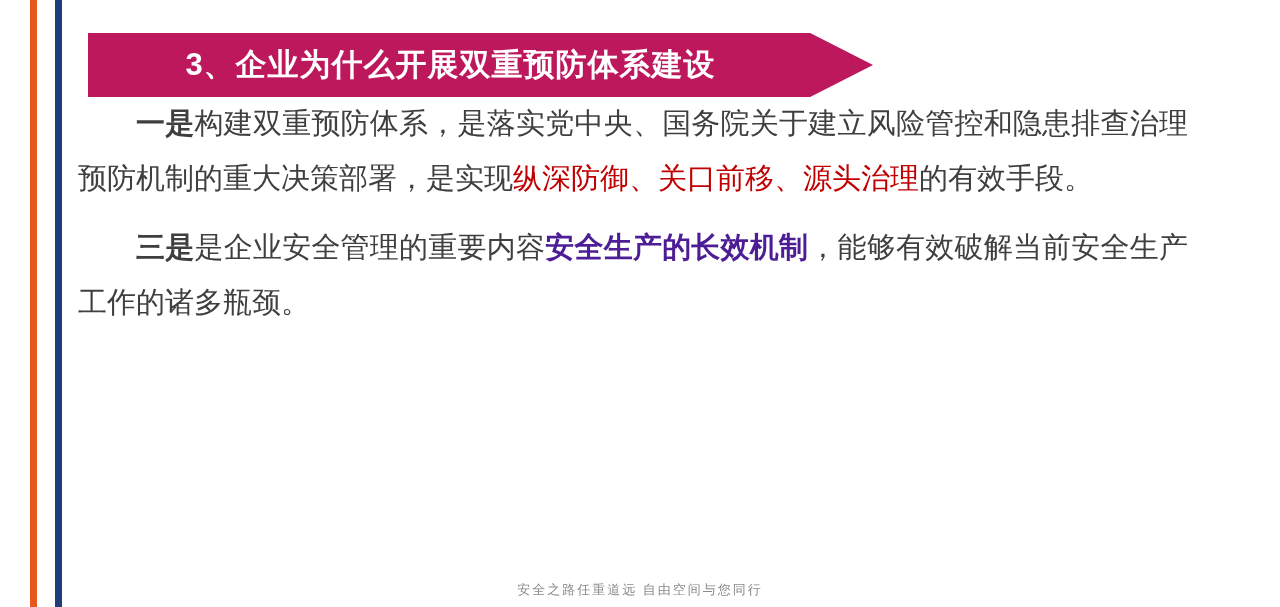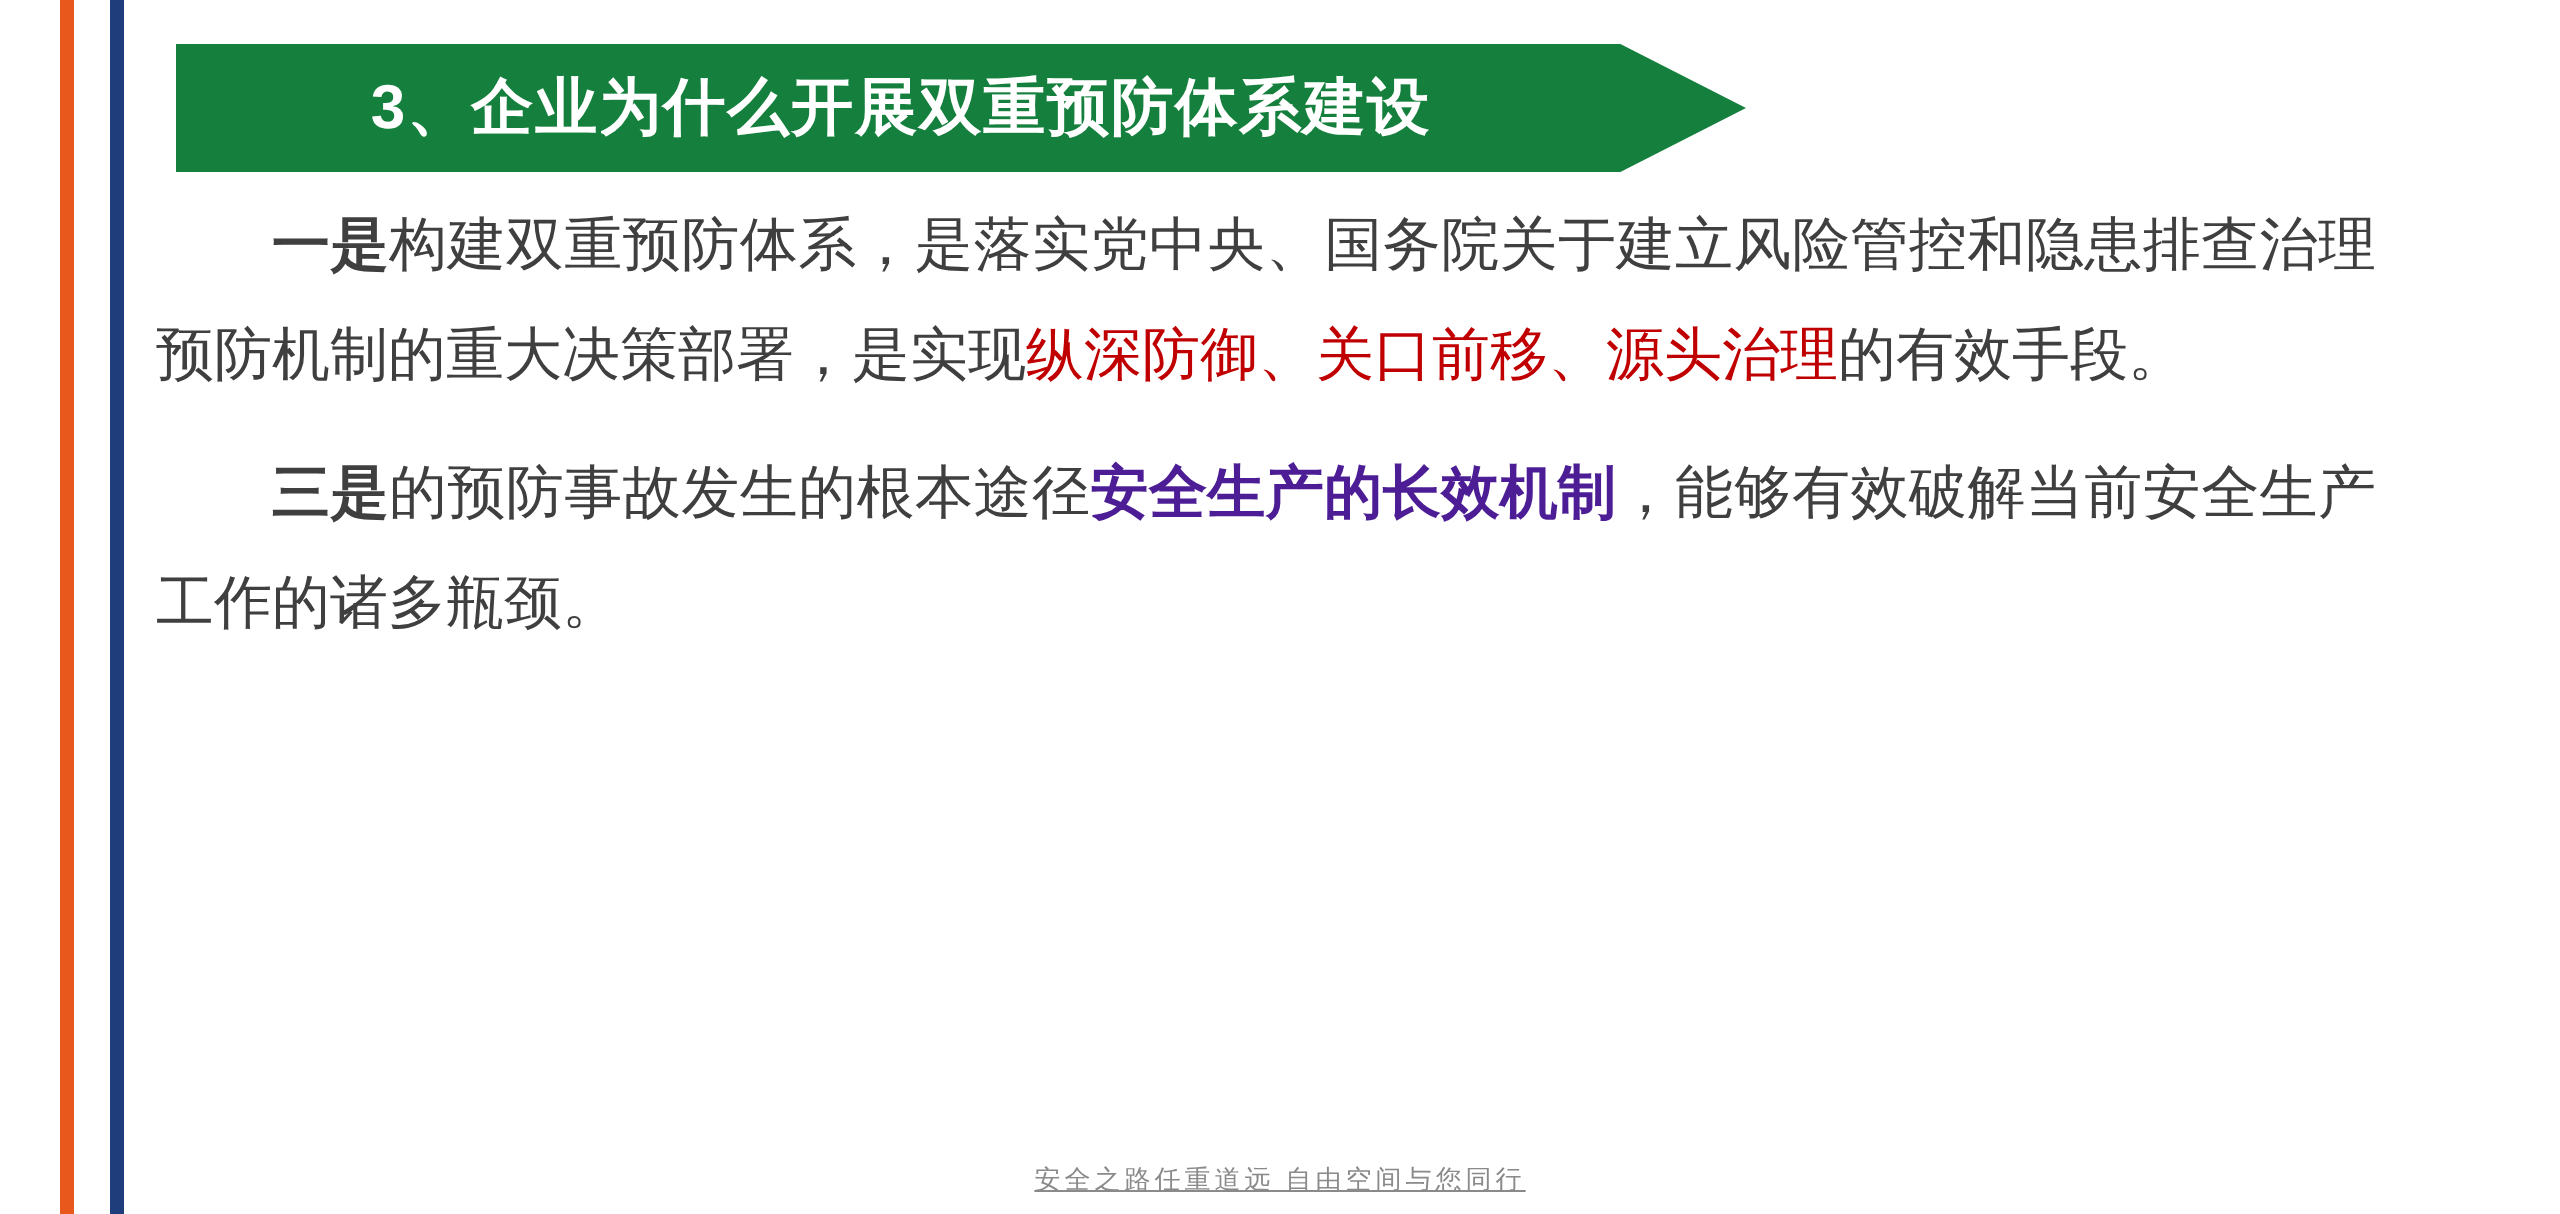--- a/index.html
+++ b/index.html
@@ -30,24 +30,24 @@
     top: 0;
     width: 7px;
     height: 607px;
     background: #1f3d7a;
   }
 
   
   .title-banner {
     position: absolute;
     left: 88px;
-    top: 22px;
+    top: 33px;
     height: 64px;
     width: 785px;
-    background: #15803d;
+    background: #be185d;
     -webkit-clip-path: polygon(0 0, 92% 0, 100% 50%, 92% 100%, 0 100%);
     clip-path: polygon(0 0, 92% 0, 100% 50%, 92% 100%, 0 100%);
     display: flex;
     align-items: center;
     justify-content: center;
     box-sizing: border-box;
     padding-right: 60px;
   }
   .title-text {
     color: #ffffff;
@@ -90,35 +90,34 @@
   
   .footer {
     position: absolute;
     left: 0;
     bottom: 8px;
     width: 1280px;
     text-align: center;
     font-size: 13px;
     color: #8a8a8a;
     letter-spacing: 2px;
-    text-decoration: underline;
   }
 </style>
 </head>
 <body>
 
 <div class="left-bar-orange"></div>
 <div class="left-bar-blue"></div>
 
 <div class="title-banner">
   <span class="title-text">3、企业为什么开展双重预防体系建设</span>
 </div>
 
 <div class="content">
   <p class="para">
     <span class="lead">一是</span><span>构建双重预防体系，是落实党中央、国务院关于建立风险管控和隐患排查治理预防机制的重大决策部署，是实现</span><span class="red">纵深防御、关口前移、源头治理</span><span>的有效手段。</span>
   </p>
   <p class="para">
-    <span class="lead">三是</span><span>的预防事故发生的根本途径</span><span class="red-bold">安全生产的长效机制</span><span>，能够有效破解当前安全生产工作的诸多瓶颈。</span>
+    <span class="lead">三是</span><span>是企业安全管理的重要内容</span><span class="red-bold">安全生产的长效机制</span><span>，能够有效破解当前安全生产工作的诸多瓶颈。</span>
   </p>
 </div>
 
 <div class="footer">安全之路任重道远  自由空间与您同行</div>
 
 </body></html>

